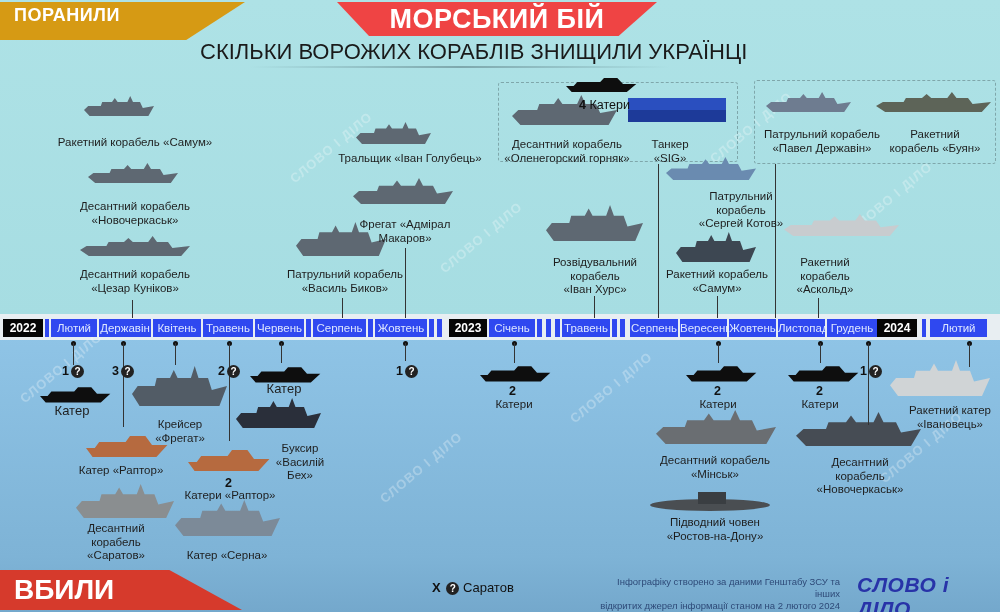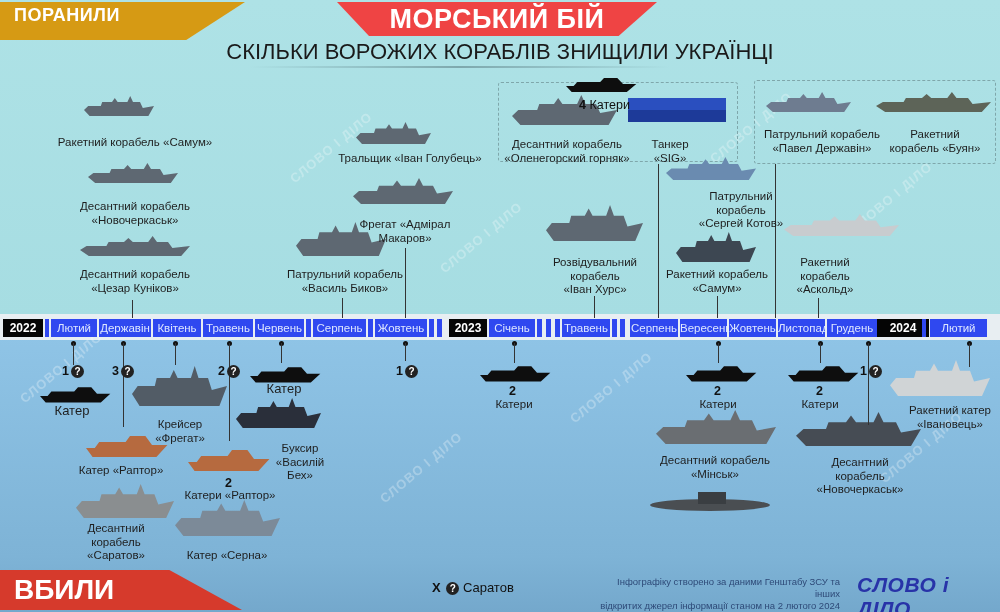--- a/index.html
+++ b/index.html
@@ -7,21 +7,21 @@
   .canvas { position: relative; width: 1000px; height: 612px; overflow: hidden; }
   .top-bg { position: absolute; left: 0; top: 0; width: 1000px; height: 318px; background: linear-gradient(#aee2e6, #a6dde2); }
   .bottom-bg { position: absolute; left: 0; top: 336px; width: 1000px; height: 276px; background: linear-gradient(#8fc4e6, #7eb3d6 80%, #74a8cc); }
   .band { position: absolute; left: 0; top: 314px; width: 1000px; height: 26px; background: #e8eef2; }
   .banner-top { position: absolute; left: 0; top: 2px; width: 245px; height: 38px; background: #d69a14; clip-path: polygon(0 0, 100% 0, 76% 100%, 0 100%); }
   .banner-top span { position: absolute; left: 14px; top: 3px; font-size: 18px; font-weight: bold; color: #fff; letter-spacing: 0.5px; }
   .banner-bottom { position: absolute; left: 0; top: 570px; width: 242px; height: 40px; background: #d63a2c; clip-path: polygon(0 0, 70% 0, 100% 100%, 0 100%); }
   .banner-bottom span { position: absolute; left: 14px; top: 4px; font-size: 28px; font-weight: bold; color: #fff; }
   .title-box { position: absolute; left: 337px; top: 2px; width: 320px; height: 34px; background: #ef4444; clip-path: polygon(0 0, 100% 0, 88% 100%, 10% 100%); }
   .title-box span { position: absolute; left: 0; width: 100%; text-align: center; top: 2px; font-size: 27px; font-weight: bold; color: #fff; letter-spacing: 0.5px; padding-left: 0; }
-  .subtitle { position: absolute; left: 200px; top: 39px; width: 600px; text-align: center; font-size: 22px; color: #1a1a1a; }
+  .subtitle { position: absolute; left: 200px; top: 39px; width: 600px; font-size: 22px; color: #1a1a1a; }
   .sub-line { position: absolute; left: 250px; top: 66px; width: 420px; height: 2px; background: linear-gradient(90deg, transparent, #7ea8ad, transparent); }
   .timeline { position: absolute; left: 0; top: 319px; width: 1000px; height: 18px; }
   .seg { position: absolute; top: 0; height: 18px; background: #2f48f0; color: #dde6ff; font-size: 11.5px; line-height: 18px; text-align: center; white-space: nowrap; overflow: hidden; }
   .seg.year { background: #050505; color: #fff; font-weight: bold; font-size: 12px; }
   .stem { position: absolute; width: 1px; background: #333; }
   .dot { position: absolute; width: 5px; height: 5px; background: #111; border-radius: 50%; }
   .lbl { position: absolute; font-size: 11.5px; color: #1e1e1e; text-align: center; line-height: 13.5px; white-space: nowrap; }
   .ship { position: absolute; }
   .qmark { display: inline-block; width: 13px; height: 13px; border-radius: 50%; background: #222; color: #fff; font-size: 10px; line-height: 13px; text-align: center; font-weight: bold; vertical-align: middle; margin-left: 2px; }
   .cnt { position: absolute; font-size: 12.5px; font-weight: bold; color: #111; white-space: nowrap; }
@@ -143,21 +143,21 @@
       <div class="seg" style="left: 546px; width: 5px;"></div>
       <div class="seg" style="left: 555px; width: 5px;"></div>
       <div class="seg" style="left: 562px; width: 48px;">Травень</div>
       <div class="seg" style="left: 612px; width: 5px;"></div>
       <div class="seg" style="left: 620px; width: 5px;"></div>
       <div class="seg" style="left: 630px; width: 48px;">Серпень</div>
       <div class="seg" style="left: 680px; width: 47px;">Вересень</div>
       <div class="seg" style="left: 729px; width: 47px;">Жовтень</div>
       <div class="seg" style="left: 778px; width: 47px;">Листопад</div>
       <div class="seg" style="left: 827px; width: 50px;">Грудень</div>
-      <div class="seg year" style="left: 877px; width: 52px;">2024</div>
+      <div class="seg year" style="left: 877px; width: 40px;">2024</div>
       <div class="seg" style="left: 922px; width: 4px;"></div>
       <div class="seg" style="left: 930px; width: 57px;">Лютий</div>
     </div>
 
   <div class="dot" style="left:71px;top:341px;"></div>
   <div class="stem" style="left:73px;top:343px;height:22px;"></div>
   <div class="dot" style="left:121px;top:341px;"></div>
   <div class="stem" style="left:123px;top:343px;height:84px;"></div>
   <div class="dot" style="left:173px;top:341px;"></div>
   <div class="stem" style="left:175px;top:343px;height:22px;"></div>
@@ -205,20 +205,21 @@
   <div class="lbl" style="left:170px;top:489px;width:120px;"><span>Катери «Раптор»</span></div>
   <div class="lbl" style="left:172px;top:549px;width:110px;"><span>Катер «Серна»</span></div>
   <div class="lbl" style="left:254px;top:382px;width:60px;font-size:13px;"><span>Катер</span></div>
   <div class="lbl" style="left:270px;top:442px;width:60px;"><span>Буксир</span><br><span>«Василій</span><br><span>Бех»</span></div>
   <div class="cnt" style="left:396px;top:364px;"><span>1</span><span class="qmark">?</span></div>
   <div class="cnt" style="left:509px;top:384px;"><span>2</span></div>
   <div class="lbl" style="left:484px;top:398px;width:60px;"><span>Катери</span></div>
   <div class="cnt" style="left:714px;top:384px;"><span>2</span></div>
   <div class="lbl" style="left:688px;top:398px;width:60px;"><span>Катери</span></div>
   <div class="lbl" style="left:650px;top:454px;width:130px;"><span>Десантний корабель</span><br><span>«Мінськ»</span></div>
+  <div class="lbl" style="left:650px;top:516px;width:130px;"><span>Підводний човен</span><br><span>«Ростов-на-Дону»</span></div>
   <div class="cnt" style="left:816px;top:384px;"><span>2</span></div>
   <div class="lbl" style="left:790px;top:398px;width:60px;"><span>Катери</span></div>
   <div class="cnt" style="left:860px;top:364px;"><span>1</span><span class="qmark">?</span></div>
   <div class="lbl" style="left:800px;top:456px;width:120px;"><span>Десантний</span><br><span>корабель</span><br><span>«Новочеркаськ»</span></div>
   <div class="lbl" style="left:900px;top:404px;width:100px;"><span>Ракетний катер</span><br><span>«Івановець»</span></div>
 
   <div class="banner-bottom">
     <span>ВБИЛИ</span>
   </div>
   <div class="legend">

